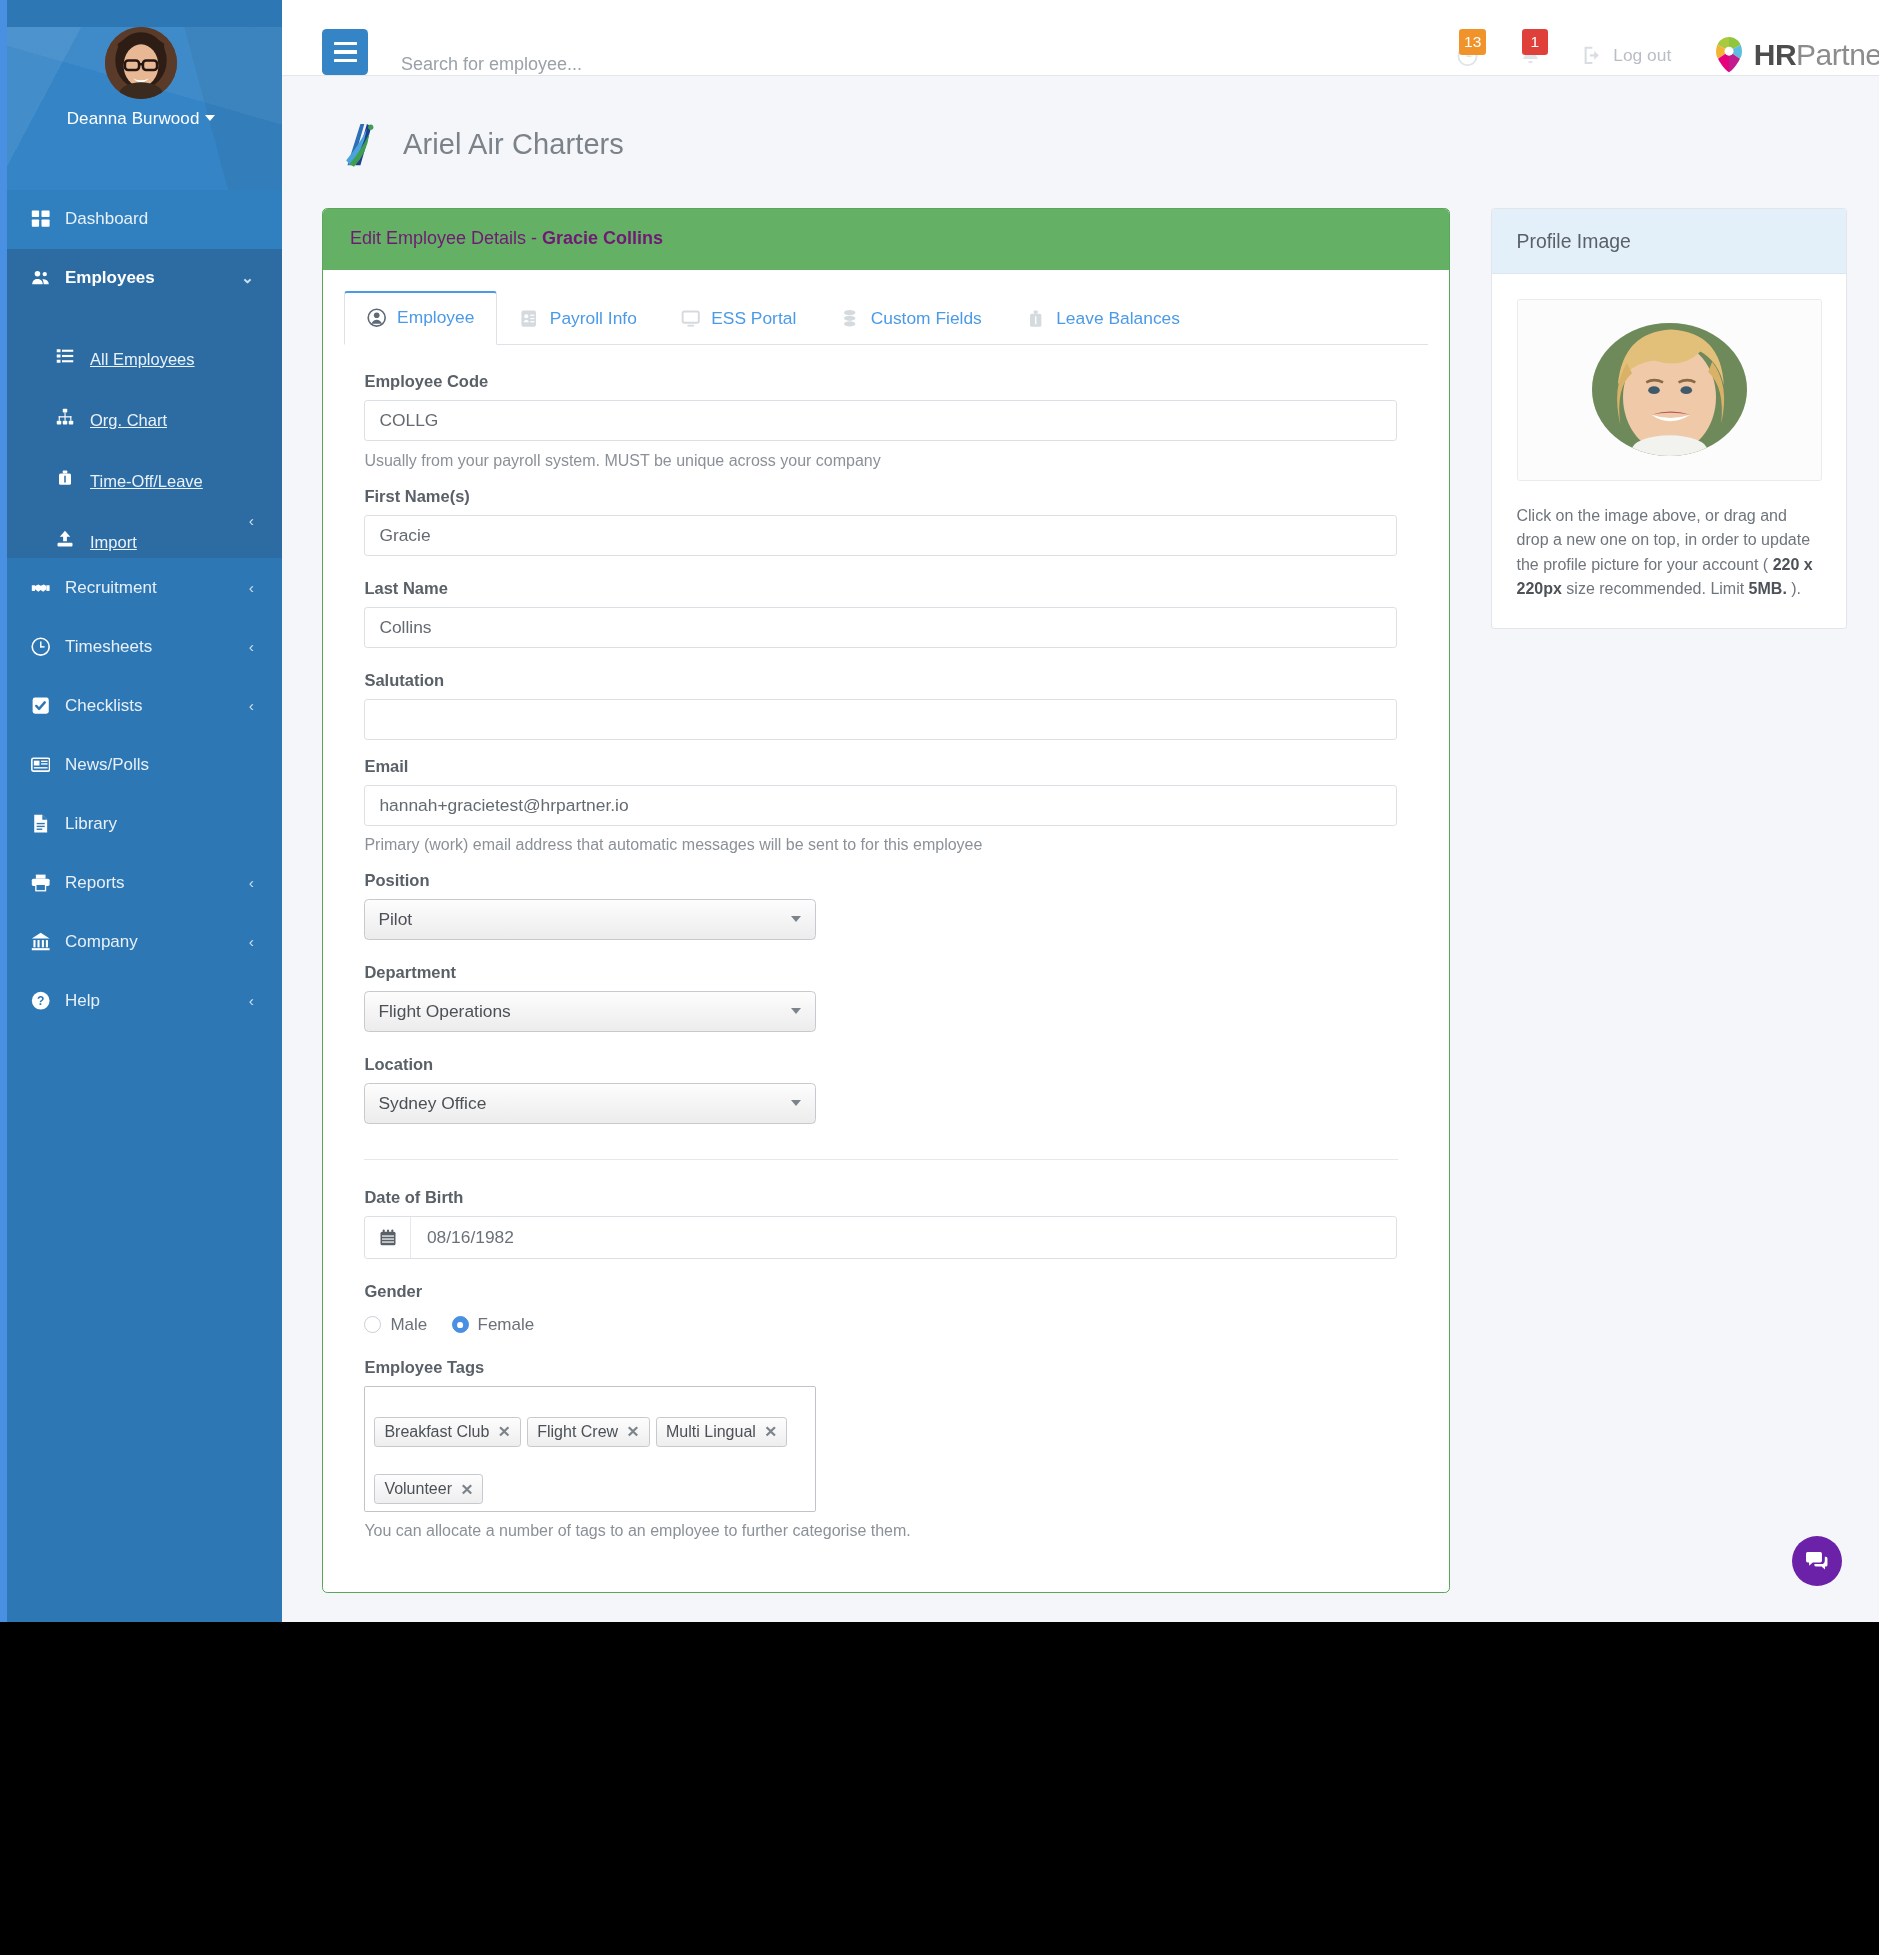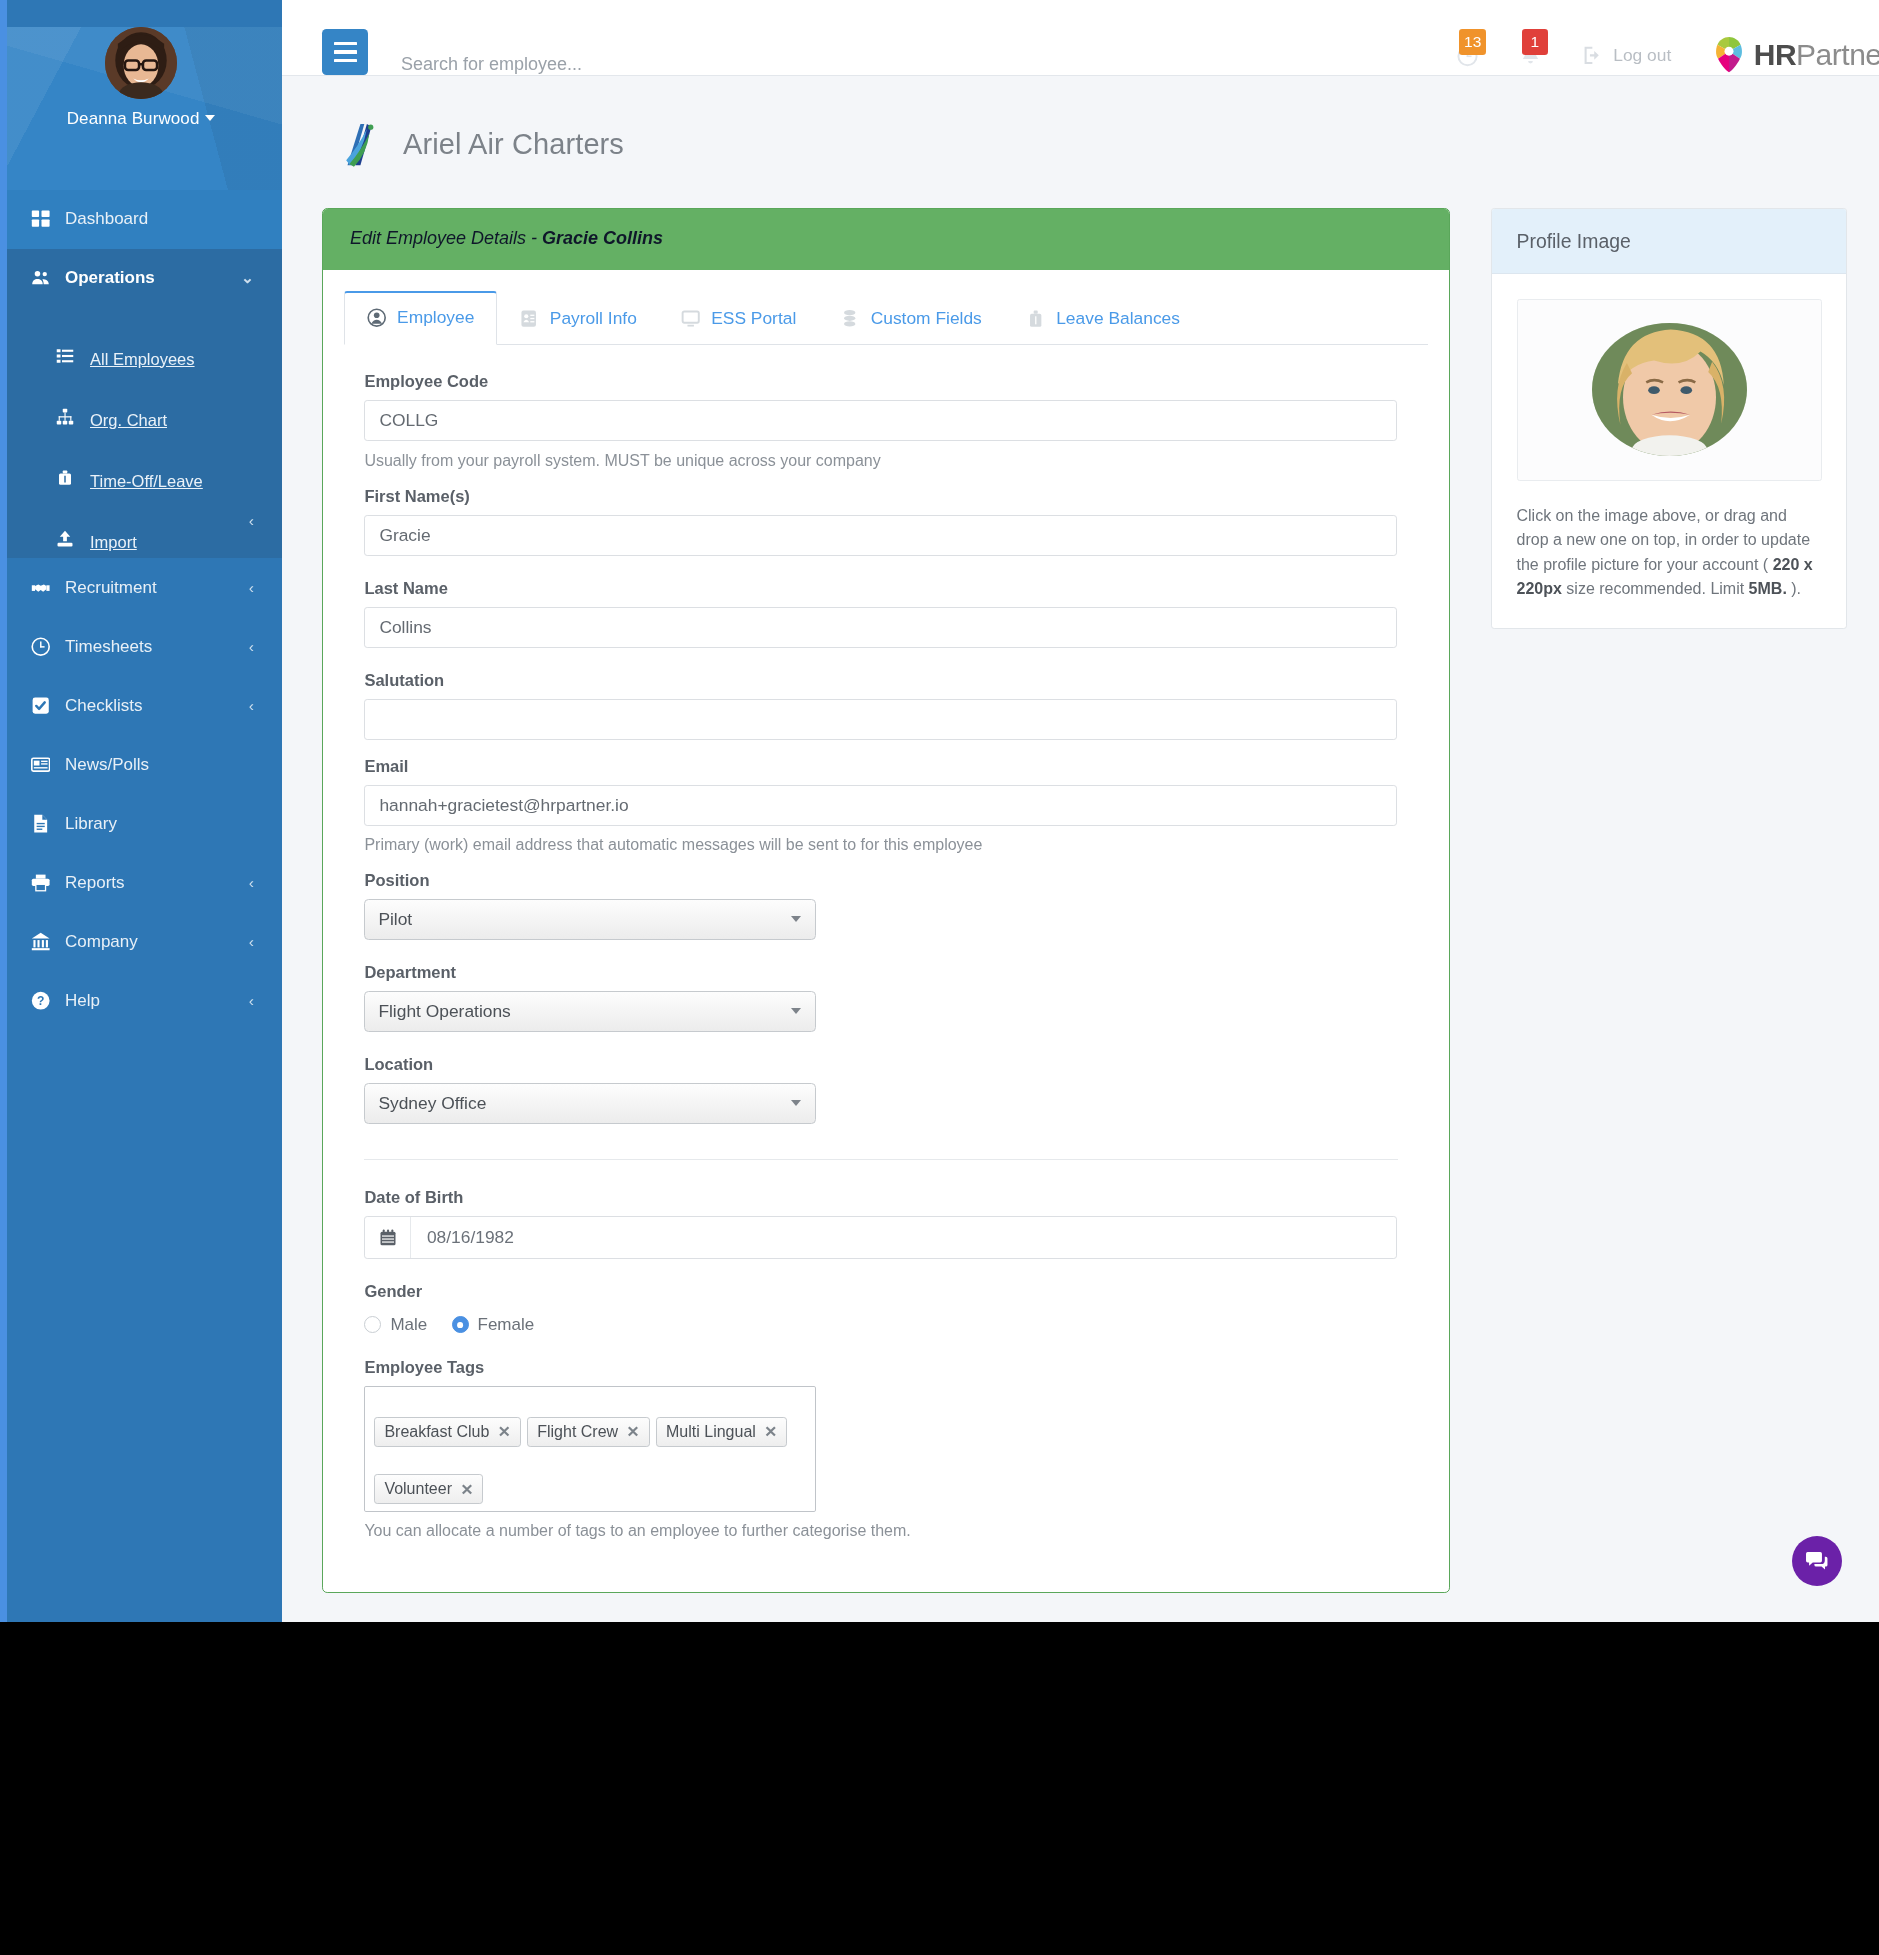--- a/index.html
+++ b/index.html
@@ -189,24 +189,23 @@
   
   .card {
     flex: 0 0 1128px;
     background: #fff;
     border: 0.6px solid #5aa75a;
     border-radius: 5.2px;
     overflow: hidden;
   }
   .card-header {
     background: #64b064;
-    color: #0f172a;
+    color: #701a75;
     padding: 19.4px 27px 20.7px;
     font-size: 18px;
-    font-style: italic;
   }
   .card-header .bold { font-weight: bold; }
   .card-body { padding: 20.7px 20.7px 0 20.7px; }
 
   
   .tabs {
     display: flex;
     align-items: flex-end;
     border-bottom: 0.6px solid #dfe3e8;
     position: relative;
@@ -456,21 +455,21 @@
       <div class="group-employees">
         <div class="nav-item nav-item--parent">
           <span class="nav-ico">
             <svg viewBox="0 0 24 24">
                 <circle cx="8" cy="7" r="3.4"></circle>
                 <circle cx="17" cy="7.5" r="2.7"></circle>
                 <path d="M1.5 20c0-4 3-6.3 6.5-6.3S14.5 16 14.5 20z"></path>
                 <path d="M14 13.9c2.9-.3 8 .9 8 6.1h-6.3c0-2.6-.8-4.4-1.7-6.1z"></path>
               </svg>
           </span>
-          <span class="nav-label">Operations</span>
+          <span class="nav-label">Employees</span>
           <span class="nav-arrow">⌄</span>
         </div>
 
         <div class="sub-item">
           <span class="nav-ico">
             <svg viewBox="0 0 24 24">
                 <rect x="1" y="3" width="5" height="4"></rect>
                 <rect x="8" y="3.6" width="15" height="2.8"></rect>
                 <rect x="1" y="10" width="5" height="4"></rect>
                 <rect x="8" y="10.6" width="15" height="2.8"></rect>

